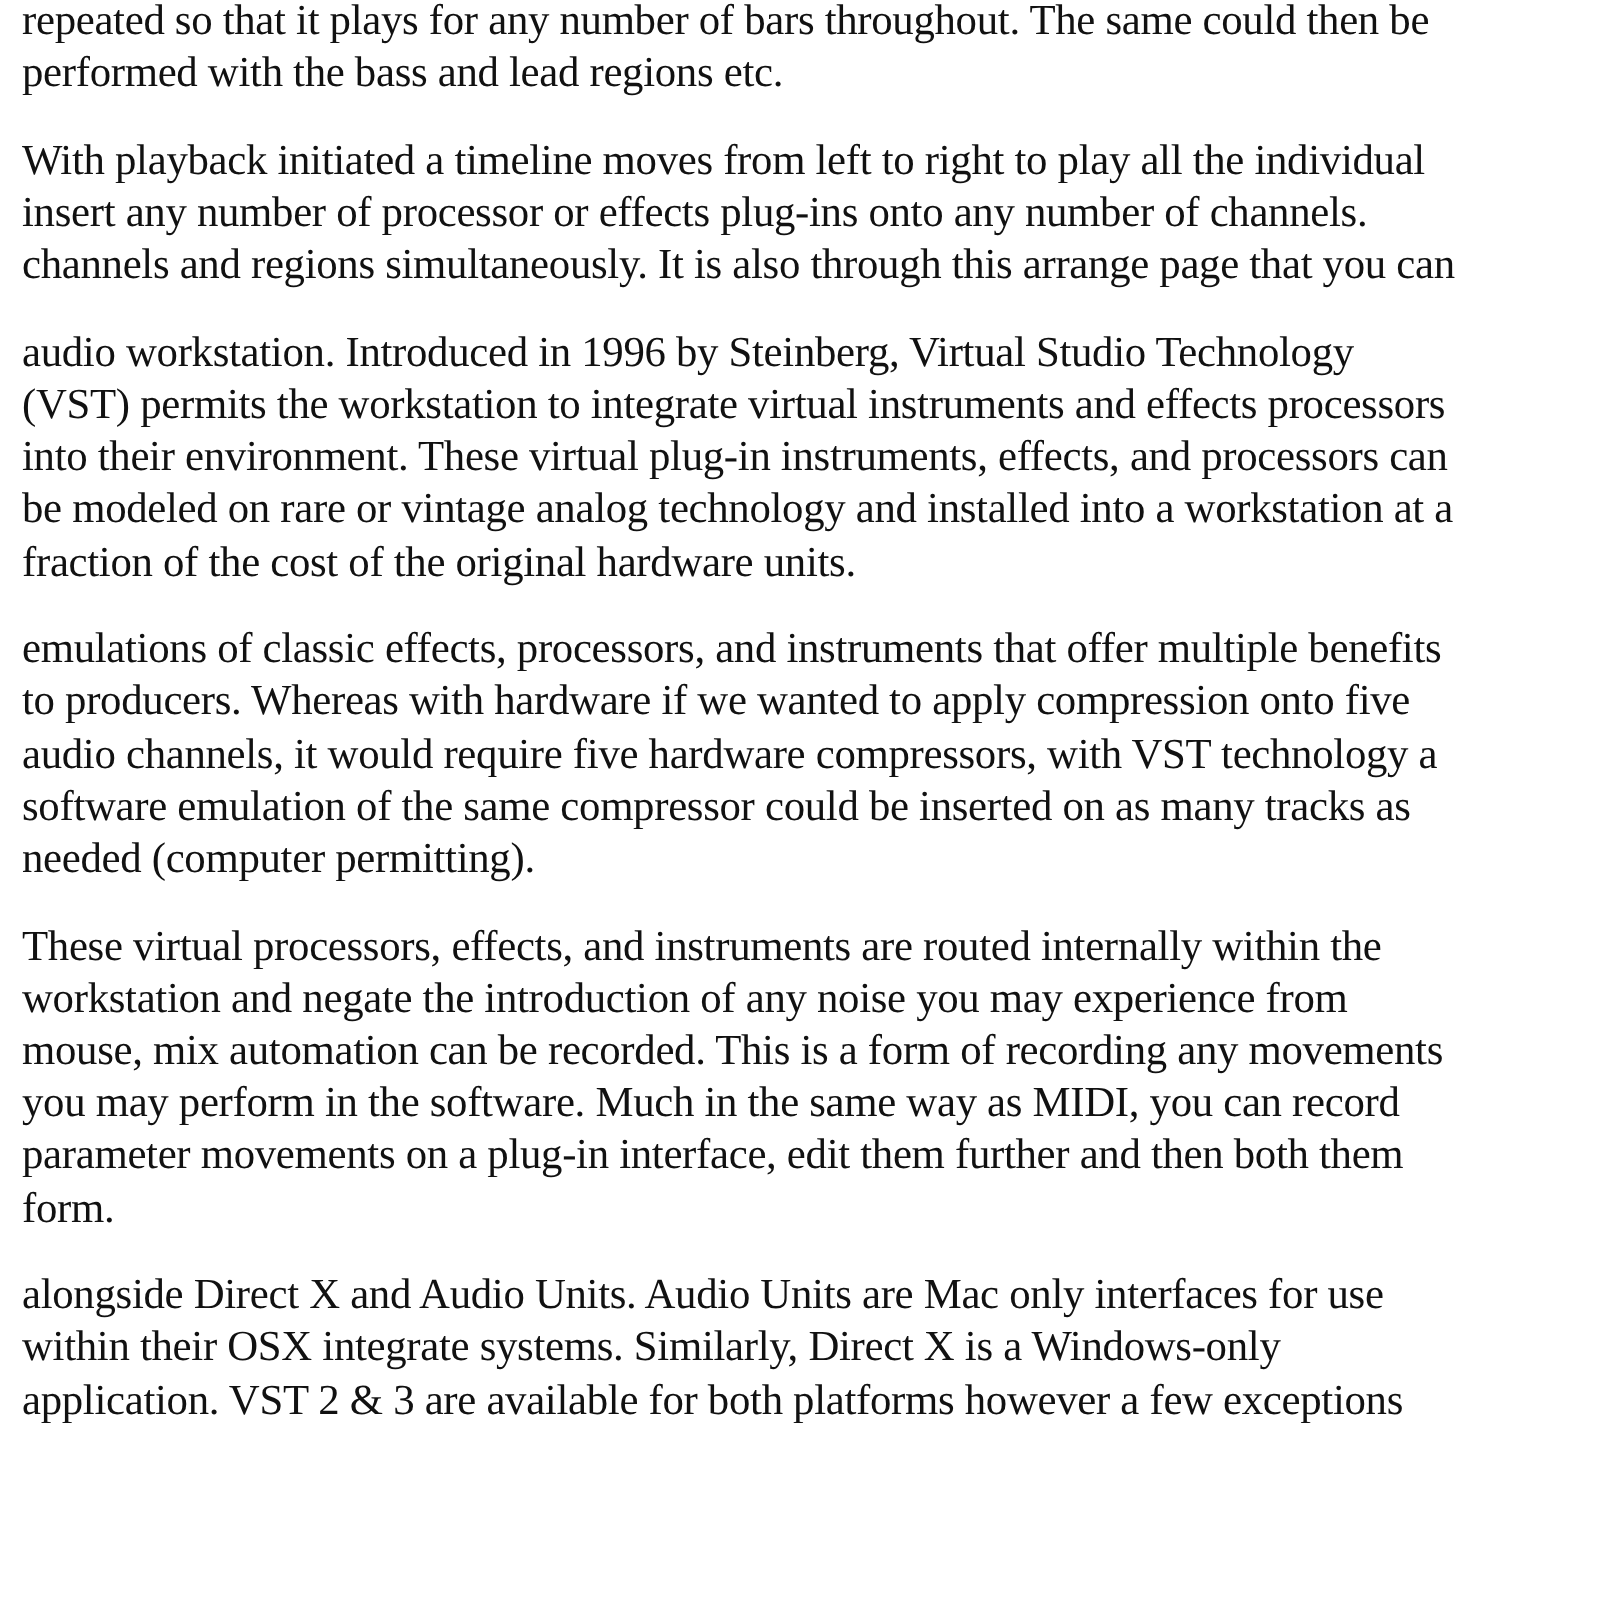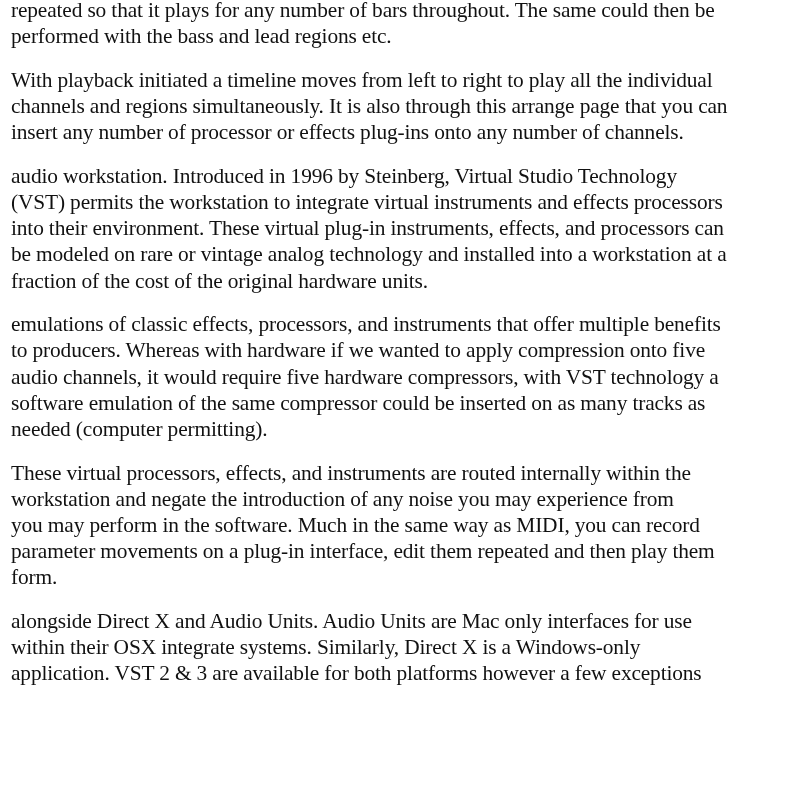--- a/index.html
+++ b/index.html
@@ -36,22 +36,22 @@
 <body>
 
 <div class="page">
   <div class="para">
     <span class="line">repeated so that it plays for any number of bars throughout. The same could then be</span>
     <span class="line">performed with the bass and lead regions etc.</span>
   </div>
 
   <div class="para">
     <span class="line">With playback initiated a timeline moves from left to right to play all the individual</span>
+    <span class="line">insert any number of processor or effects plug-ins onto any number of channels.</span>
     <span class="line">channels and regions simultaneously. It is also through this arrange page that you can</span>
-    <span class="line">insert any number of processor or effects plug-ins onto any number of channels.</span>
   </div>
 
   <div class="para">
     <span class="line">audio workstation. Introduced in 1996 by Steinberg, Virtual Studio Technology</span>
     <span class="line">(VST) permits the workstation to integrate virtual instruments and effects processors</span>
     <span class="line">into their environment. These virtual plug-in instruments, effects, and processors can</span>
     <span class="line">be modeled on rare or vintage analog technology and installed into a workstation at a</span>
     <span class="line">fraction of the cost of the original hardware units.</span>
   </div>
 
@@ -59,22 +59,23 @@
     <span class="line">emulations of classic effects, processors, and instruments that offer multiple benefits</span>
     <span class="line">to producers. Whereas with hardware if we wanted to apply compression onto five</span>
     <span class="line">audio channels, it would require five hardware compressors, with VST technology a</span>
     <span class="line">software emulation of the same compressor could be inserted on as many tracks as</span>
     <span class="line">needed (computer permitting).</span>
   </div>
 
   <div class="para">
     <span class="line">These virtual processors, effects, and instruments are routed internally within the</span>
     <span class="line">workstation and negate the introduction of any noise you may experience from</span>
+    <span class="line">mouse, mix automation can be recorded. This is a form of recording any movements</span>
     <span class="line">you may perform in the software. Much in the same way as MIDI, you can record</span>
-    <span class="line">parameter movements on a plug-in interface, edit them repeated and then play them</span>
+    <span class="line">parameter movements on a plug-in interface, edit them further and then both them</span>
     <span class="line">form.</span>
   </div>
 
   <div class="para">
     <span class="line">alongside Direct X and Audio Units. Audio Units are Mac only interfaces for use</span>
     <span class="line">within their OSX integrate systems. Similarly, Direct X is a Windows-only</span>
     <span class="line">application. VST 2 &amp; 3 are available for both platforms however a few exceptions</span>
   </div>
 </div>
 

